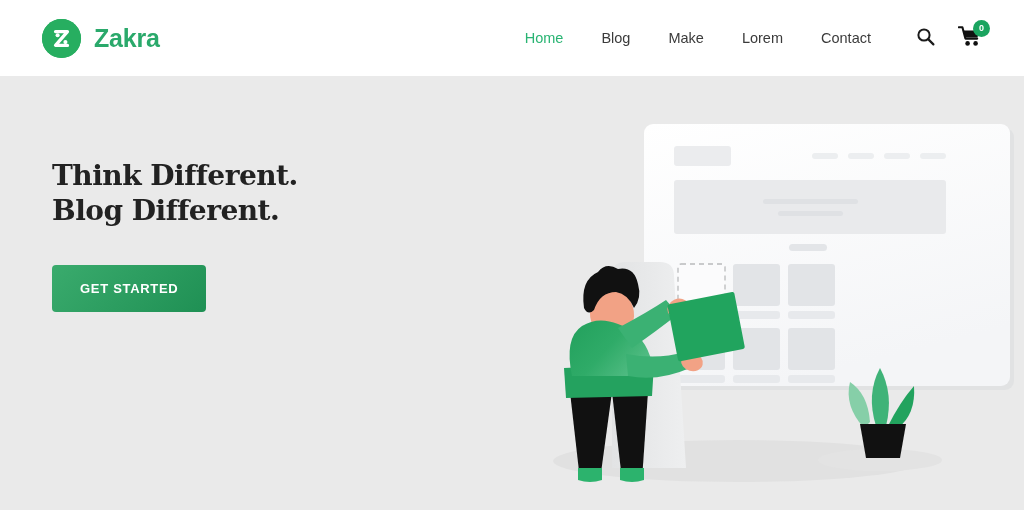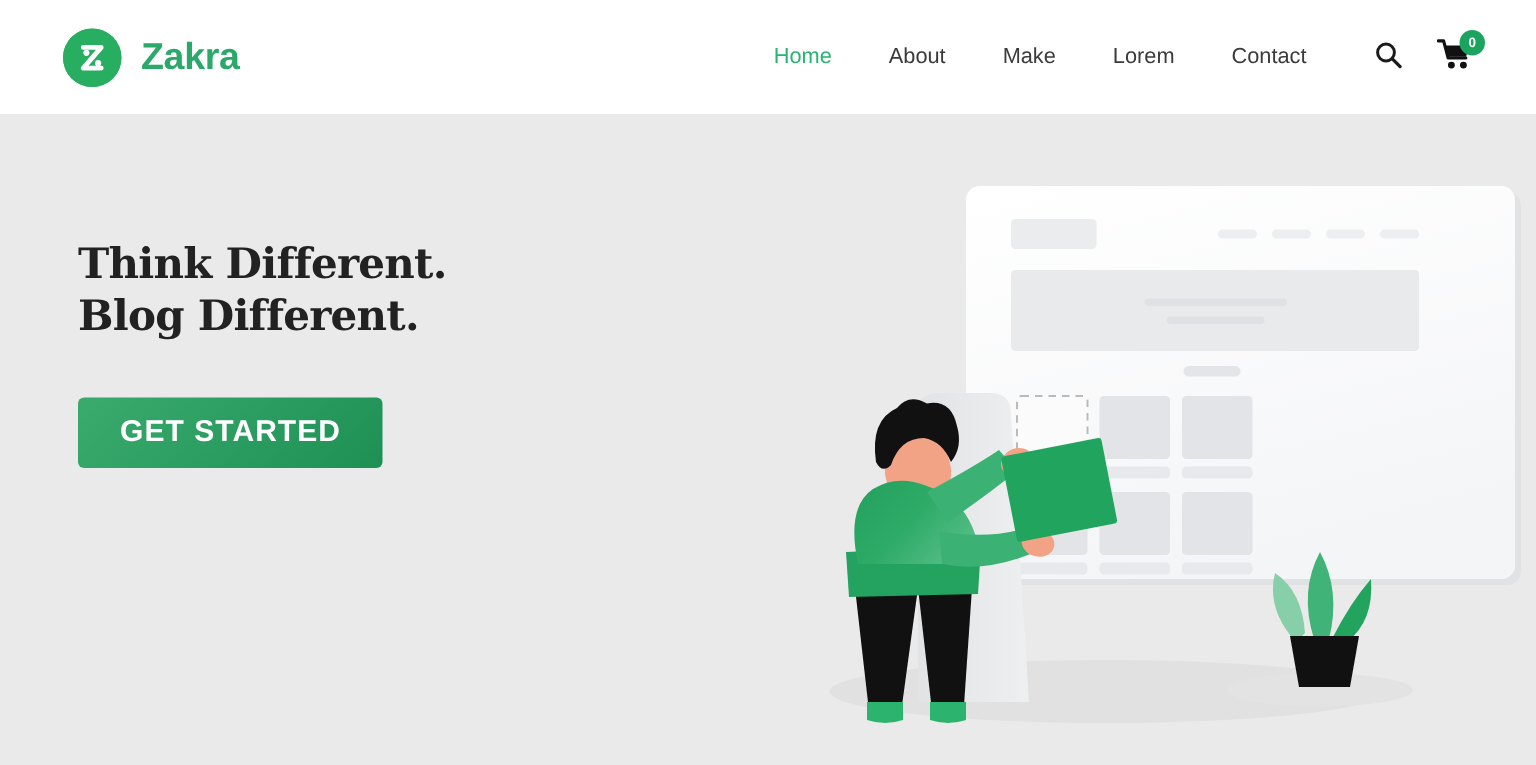--- a/index.html
+++ b/index.html
@@ -121,21 +121,21 @@
   }
   .cta-btn {
     margin-top: 36px;
     display: inline-block;
     background: linear-gradient(135deg, #3aab6d 0%, #1f9054 100%);
     color: #ffffff;
     border: none;
     border-radius: 4px;
     height: 47px;
     padding: 0 28px;
-    font-size: 20px;
+    font-size: 13px;
     font-weight: bold;
     letter-spacing: 0.7px;
     cursor: pointer;
     font-family: "Liberation Sans", sans-serif;
   }
 
   .hero-illustration {
     position: absolute;
     left: 508px; top: 0;
     width: 516px; height: 434px;
@@ -160,21 +160,21 @@
       </span>
       <span class="brand-name">Zakra</span>
     </a>
 
     <nav class="nav">
       <ul class="nav-list">
         <li class="nav-item">
           <a class="nav-link active" href="#">Home</a>
         </li>
         <li class="nav-item">
-          <a class="nav-link" href="#">About</a>
+          <a class="nav-link" href="#">Blog</a>
         </li>
         <li class="nav-item">
           <a class="nav-link" href="#">Make</a>
         </li>
         <li class="nav-item">
           <a class="nav-link" href="#">Lorem</a>
         </li>
         <li class="nav-item">
           <a class="nav-link" href="#">Contact</a>
         </li>

